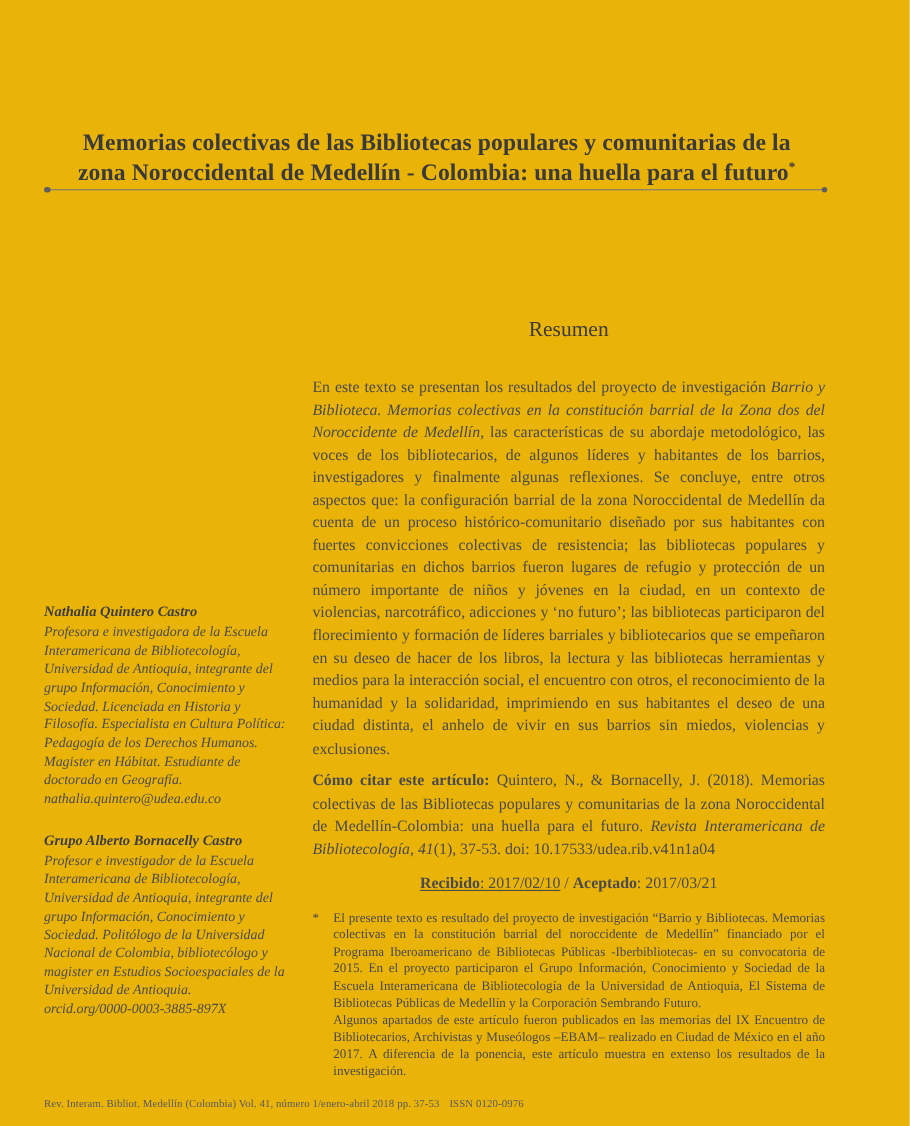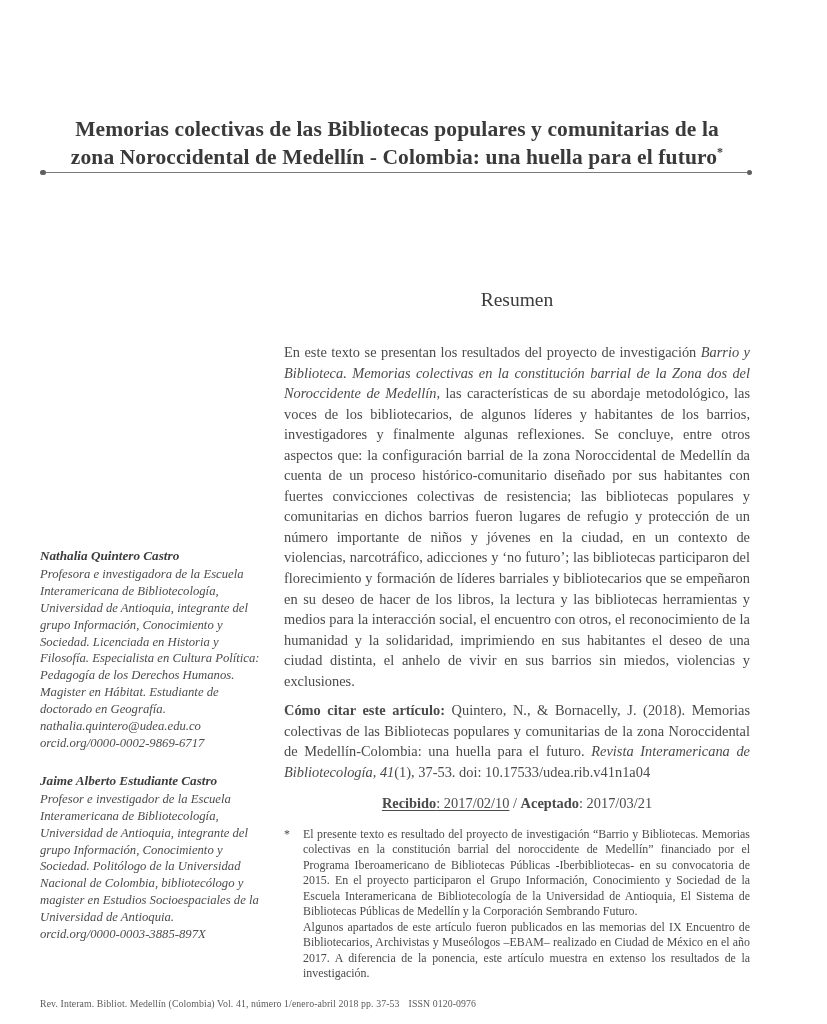--- a/index.html
+++ b/index.html
@@ -1,20 +1,20 @@
 <!DOCTYPE html>
 <html lang="es"><head>
 <meta charset="utf-8">
 <style>
   html,body{margin:0;padding:0;background:#e8e8e8;}
   .page{
     position:relative;
     width:827px;height:1024px;
     margin:0 auto;
-    background:#ffffff;
+    background:#eab308;
     font-family:"Liberation Serif","DejaVu Serif",serif;
     color:#4a4a4a;
     overflow:hidden;
     text-decoration:underline;
   }
   
   .title{
     position:absolute;top:101px;left:40px;width:714px;
     text-align:center;
     font-size:21.5px;line-height:28px;
@@ -107,24 +107,23 @@
   <div class="rule">
     <span class="dot dot-l"></span>
     <span class="dot dot-r"></span>
   </div>
 
   <aside class="sidebar">
     <div class="author">
       <p class="author-name">Nathalia Quintero Castro</p>
       <p class="author-bio">Profesora e investigadora de la Escuela Interamericana de Bibliotecología, Universidad de Antioquia, integrante del grupo Información, Conocimiento y Sociedad. Licenciada en Historia y Filosofía. Especialista en Cultura Política: Pedagogía de los Derechos Humanos. Magister en Hábitat. Estudiante de doctorado en Geografía.</p>
       <p class="author-contact">nathalia.quintero@udea.edu.co</p>
-      <p class="author-contact">orcid.org/0000-0002-9869-6717</p>
     </div>
     <div class="author">
-      <p class="author-name">Jaime Alberto Estudiante Castro</p>
+      <p class="author-name">Grupo Alberto Bornacelly Castro</p>
       <p class="author-bio">Profesor e investigador de la Escuela Interamericana de Bibliotecología, Universidad de Antioquia, integrante del grupo Información, Conocimiento y Sociedad. Politólogo de la Universidad Nacional de Colombia, bibliotecólogo y magister en Estudios Socioespaciales de la Universidad de Antioquia.</p>
       <p class="author-contact">orcid.org/0000-0003-3885-897X</p>
     </div>
   </aside>
 
   <main class="main">
     <h2 class="abstract-heading">Resumen</h2>
 
     <p class="para abstract-body"><span>En este texto se presentan los resultados del proyecto de investigación </span><span class="run-i">Barrio y Biblioteca. Memorias colectivas en la constitución barrial de la Zona dos del Noroccidente de Medellín,</span><span> las características de su abordaje metodológico, las voces de los bibliotecarios, de algunos líderes y habitantes de los barrios, investigadores y finalmente algunas reflexiones. Se concluye, entre otros aspectos que: la configuración barrial de la zona Noroccidental de Medellín da cuenta de un proceso histórico-comunitario diseñado por sus habitantes con fuertes convicciones colectivas de resistencia; las bibliotecas populares y comunitarias en dichos barrios fueron lugares de refugio y protección de un número importante de niños y jóvenes en la ciudad, en un contexto de violencias, narcotráfico, adicciones y ‘no futuro’; las bibliotecas participaron del florecimiento y formación de líderes barriales y bibliotecarios que se empeñaron en su deseo de hacer de los libros, la lectura y las bibliotecas herramientas y medios para la interacción social, el encuentro con otros, el reconocimiento de la humanidad y la solidaridad, imprimiendo en sus habitantes el deseo de una ciudad distinta, el anhelo de vivir en sus barrios sin miedos, violencias y exclusiones.</span></p>
 

